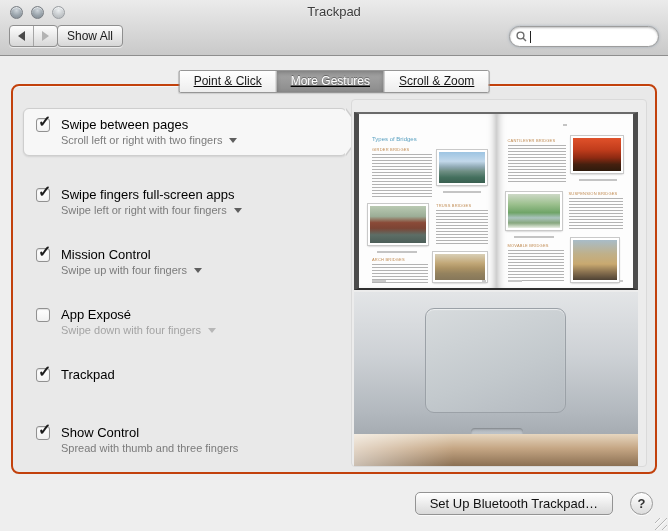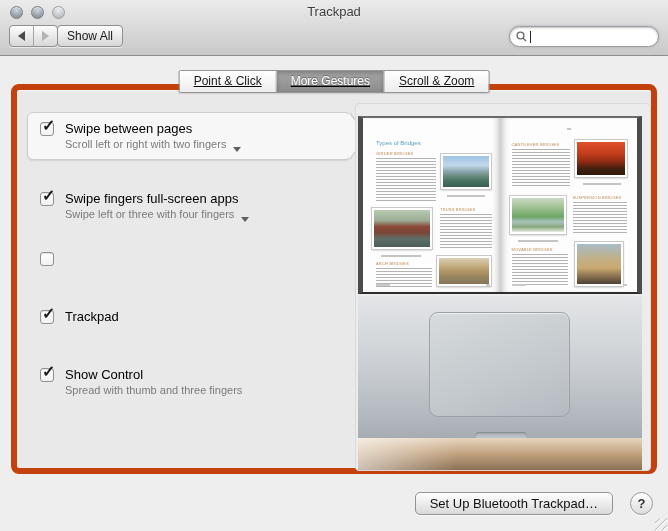--- a/index.html
+++ b/index.html
@@ -71,21 +71,21 @@
   .tab:last-child { border-right:none; }
   .tab.selected {
     background:linear-gradient(#a7a7a7,#8c8c8c); color:#fff;
     text-shadow:0 -1px 0 rgba(0,0,0,.35);
     box-shadow:inset 0 2px 4px rgba(0,0,0,.25);
   }
 
   
   .box {
     position:absolute; left:11px; top:84px; width:646px; height:390px;
-    background:#e9e9e9; border:6px solid #c2410c; border-radius:8px;
+    background:#e9e9e9; border:2px solid #c2410c; border-radius:8px;
     box-shadow:inset 0 1px 0 rgba(255,255,255,.6);
   }
 
   
   .glist { position:absolute; left:10px; top:22px; width:324px; }
   .grow { position:relative; display:flex; gap:11px; padding:7px 12px; min-height:46px; margin-bottom:12px; border:1px solid transparent; }
   .grow.first { margin-bottom:22px; }
   .grow.selected {
     background:#f7f7f7; border:1px solid #cecece; border-radius:6px;
     box-shadow:0 1px 2px rgba(0,0,0,.10);
@@ -102,21 +102,21 @@
     position:relative; width:14px; height:14px; margin-top:2px; flex:0 0 auto;
     background:linear-gradient(#ffffff,#f1f1f1); border:1px solid #919191; border-radius:3px;
     box-shadow:inset 0 1px 1px rgba(0,0,0,.12);
   }
   .grow.checked .cbox::after {
     content:'✓'; position:absolute; left:1px; top:-7px;
     font-size:16px; font-weight:bold; color:#1c1c1c;
   }
   .gtxt { display:flex; flex-direction:column; }
   .gtitle { font-size:13px; color:#000; line-height:17px; }
-  .gsub { font-size:11px; color:#7b7b7b; line-height:15px; display:flex; align-items:flex-end; }
+  .gsub { font-size:11px; color:#7b7b7b; line-height:15px; display:flex; align-items:center; }
   .dd-arrow {
     width:0; height:0; margin-left:7px; display:inline-block;
     border-left:4px solid transparent; border-right:4px solid transparent; border-top:5px solid #5f5f5f;
   }
   .grow.disabled .gsub { color:#a4a4a4; }
   .grow.disabled .dd-arrow { border-top-color:#b7b7b7; }
 
   
   .well {
     position:absolute; left:338px; top:13px; width:296px; height:368px;
@@ -245,29 +245,46 @@
             <span class="dd-arrow dd"></span>
           </span>
         </div>
       </div>
 
       <div class="grow checked">
         <div class="cbox"></div>
         <div class="gtxt">
           <span class="gtitle">Swipe fingers full-screen apps</span>
           <span class="gsub">
-            <span>Swipe left or three with four fingers</span>
+            <span>Swipe left or right with four fingers</span>
             <span class="dd-arrow dd"></span>
           </span>
         </div>
       </div>
 
+      <div class="grow checked">
+        <div class="cbox"></div>
+        <div class="gtxt">
+          <span class="gtitle">Mission Control</span>
+          <span class="gsub">
+            <span>Swipe up with four fingers</span>
+            <span class="dd-arrow dd"></span>
+          </span>
+        </div>
+      </div>
 
       <div class="grow disabled">
         <div class="cbox"></div>
+        <div class="gtxt">
+          <span class="gtitle">App Exposé</span>
+          <span class="gsub">
+            <span>Swipe down with four fingers</span>
+            <span class="dd-arrow dd"></span>
+          </span>
+        </div>
       </div>
 
       <div class="grow checked">
         <div class="cbox"></div>
         <div class="gtxt">
           <span class="gtitle">Trackpad</span>
         </div>
       </div>
 
       <div class="grow checked">

